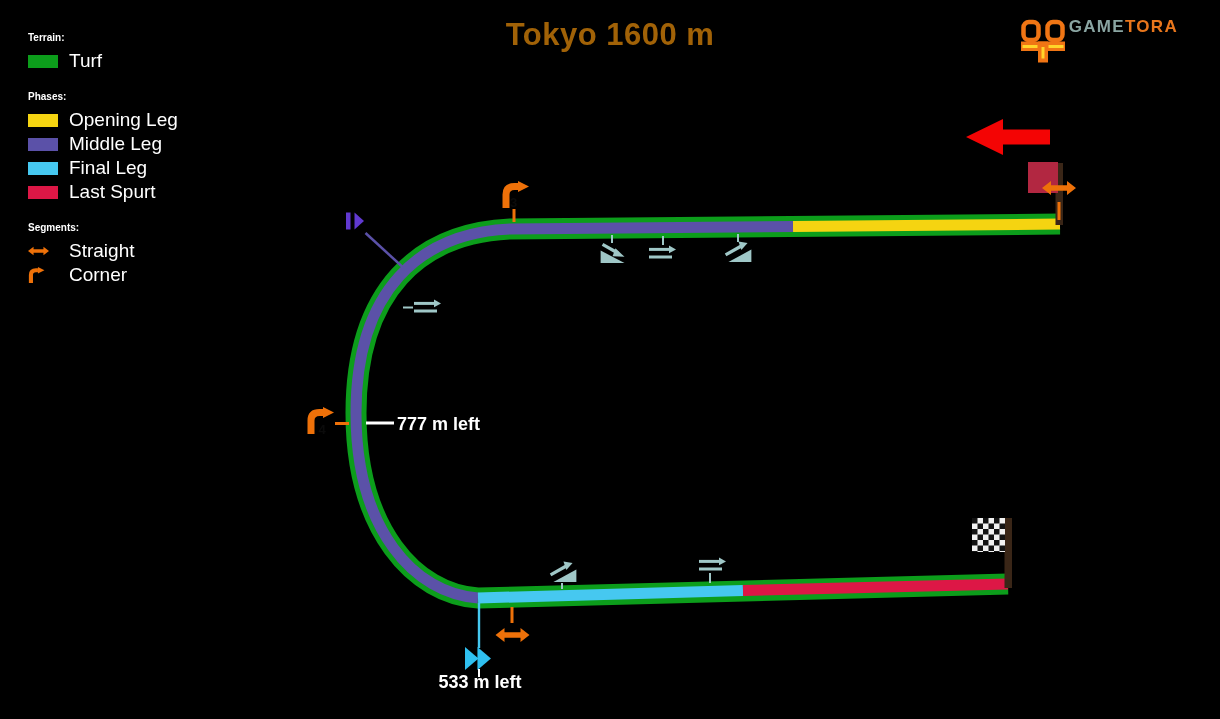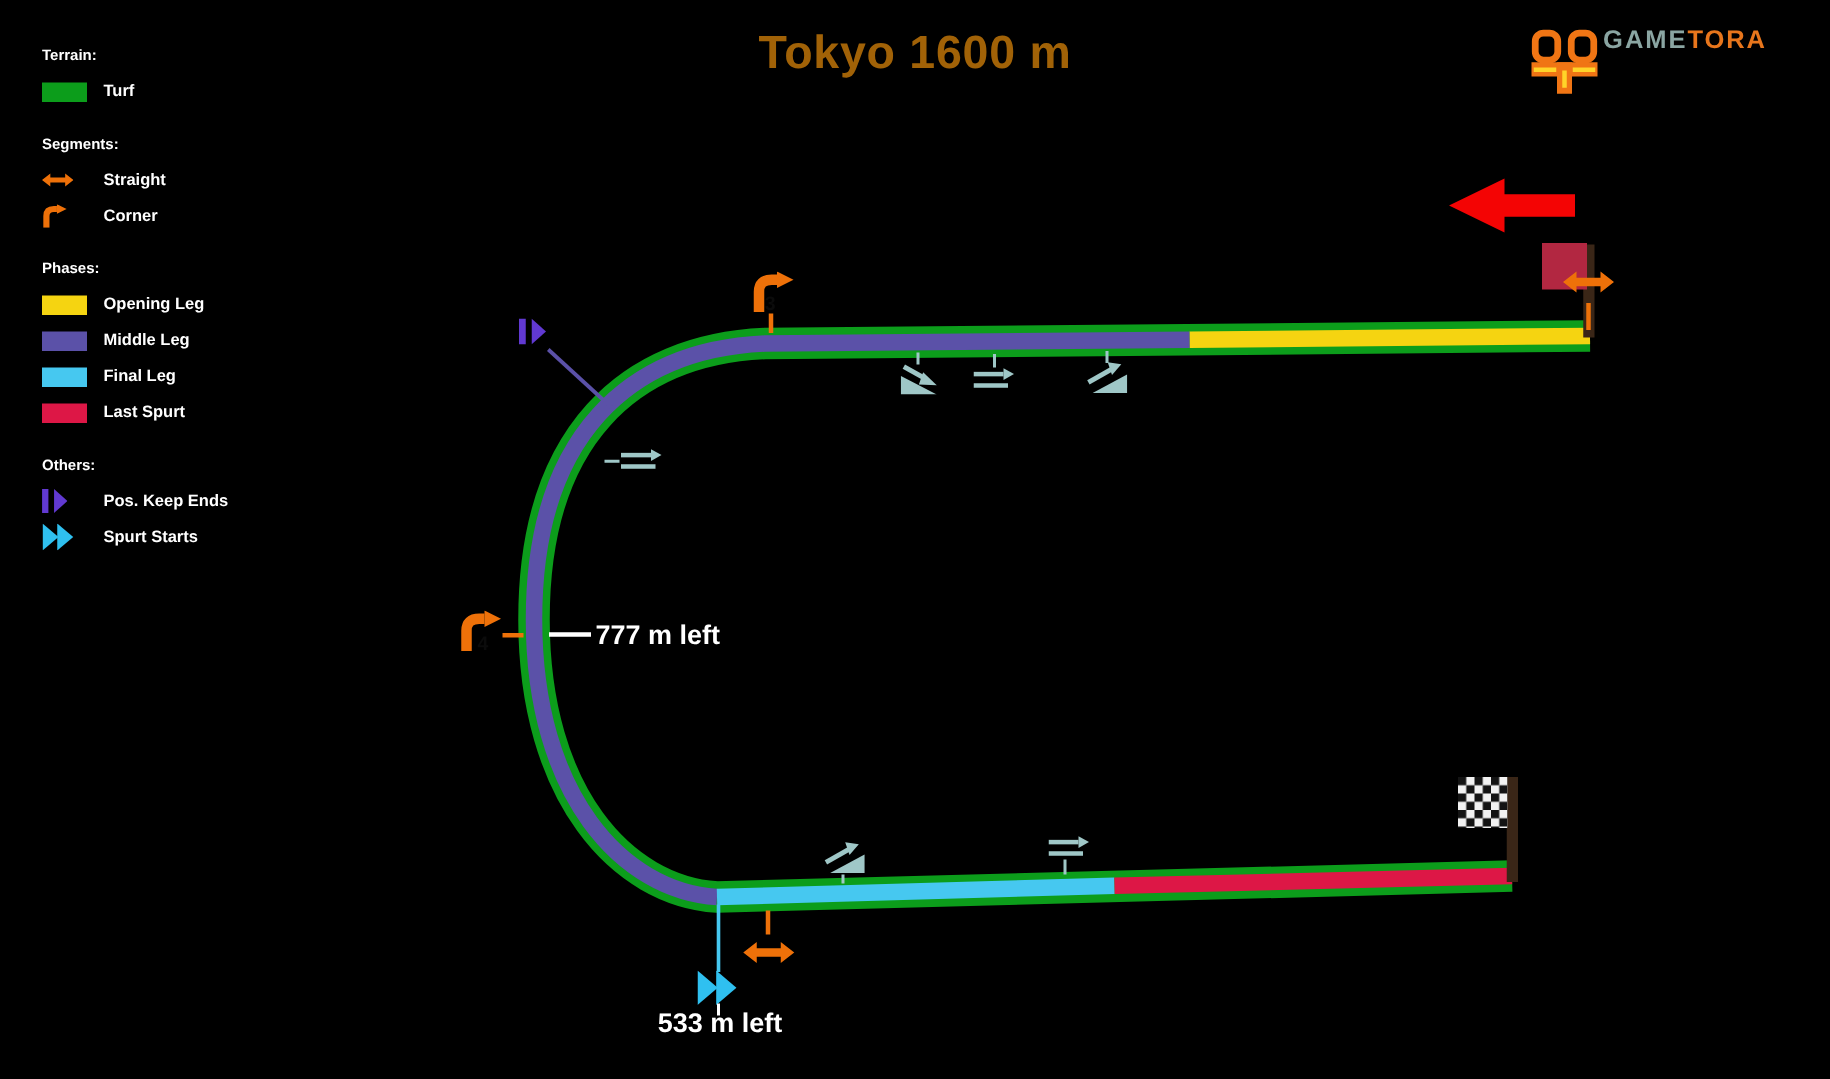--- a/index.html
+++ b/index.html
@@ -74,22 +74,22 @@
     flex: 0 0 auto;
   }
   .icon-cell {
     width: 30px;
     display: flex;
     align-items: center;
     justify-content: flex-start;
     flex: 0 0 auto;
   }
   .legend-label {
-    font-size: 11px;
-    font-weight: bold;
+    font-size: 19px;
+    font-weight: normal;
     line-height: 16px;
     white-space: nowrap;
   }
   
   .track-svg {
     position: absolute;
     left: 0;
     top: 0;
     width: 1220px;
     height: 719px;
@@ -167,79 +167,60 @@
 
     <div class="legend-section">
       <div class="legend-header">Terrain:</div>
       <div class="legend-row">
         <span class="swatch" style="background-color: rgb(12, 157, 27);"></span>
         <span class="legend-label">Turf</span>
       </div>
     </div>
 
     <div class="legend-section">
+      <div class="legend-header">Phases:</div>
+      <div class="legend-row">
+        <span class="swatch" style="background-color: rgb(245, 212, 17);"></span>
+        <span class="legend-label">Opening Leg</span>
+      </div>
+      <div class="legend-row">
+        <span class="swatch" style="background-color: rgb(91, 81, 168);"></span>
+        <span class="legend-label">Middle Leg</span>
+      </div>
+      <div class="legend-row">
+        <span class="swatch" style="background-color: rgb(70, 200, 240);"></span>
+        <span class="legend-label">Final Leg</span>
+      </div>
+      <div class="legend-row">
+        <span class="swatch" style="background-color: rgb(221, 23, 70);"></span>
+        <span class="legend-label">Last Spurt</span>
+      </div>
+    </div>
+
+    <div class="legend-section">
       <div class="legend-header">Segments:</div>
       <div class="legend-row">
         <span class="icon-cell" style="color: rgb(238, 113, 9);">
           <svg width="21" height="10" viewBox="0 0 34 16">
               <use href="#sym-straight"></use>
             </svg>
         </span>
         <span class="legend-label">Straight</span>
       </div>
       <div class="legend-row">
         <span class="icon-cell" style="color: rgb(238, 113, 9);">
           <svg width="17" height="16" viewBox="0 0 29 27">
               <use href="#sym-corner"></use>
             </svg>
         </span>
         <span class="legend-label">Corner</span>
       </div>
     </div>
 
-    <div class="legend-section">
-      <div class="legend-header">Phases:</div>
-      <div class="legend-row">
-        <span class="swatch" style="background-color: rgb(245, 212, 17);"></span>
-        <span class="legend-label">Opening Leg</span>
-      </div>
-      <div class="legend-row">
-        <span class="swatch" style="background-color: rgb(91, 81, 168);"></span>
-        <span class="legend-label">Middle Leg</span>
-      </div>
-      <div class="legend-row">
-        <span class="swatch" style="background-color: rgb(70, 200, 240);"></span>
-        <span class="legend-label">Final Leg</span>
-      </div>
-      <div class="legend-row">
-        <span class="swatch" style="background-color: rgb(221, 23, 70);"></span>
-        <span class="legend-label">Last Spurt</span>
-      </div>
-    </div>
-
-
-    <div class="legend-section">
-      <div class="legend-header">Others:</div>
-      <div class="legend-row">
-        <span class="icon-cell" style="color: rgb(97, 57, 209);">
-          <svg width="17" height="16" viewBox="0 0 18 17">
-              <use href="#sym-poskeep"></use>
-            </svg>
-        </span>
-        <span class="legend-label">Pos. Keep Ends</span>
-      </div>
-      <div class="legend-row">
-        <span class="icon-cell" style="color: rgb(47, 192, 240);">
-          <svg width="22" height="18" viewBox="0 0 26 22">
-              <use href="#sym-spurt"></use>
-            </svg>
-        </span>
-        <span class="legend-label">Spurt Starts</span>
-      </div>
-    </div>
+
 
   </div>
 
   <svg class="track-svg" viewBox="0 0 1220 719">
     <defs>
       <pattern id="checker" x="972" y="518" width="11" height="11" patternUnits="userSpaceOnUse">
         <rect width="11" height="11" fill="#f2f2f2"></rect>
         <rect x="0" y="0" width="5.5" height="5.5" fill="#141414"></rect>
         <rect x="5.5" y="5.5" width="5.5" height="5.5" fill="#141414"></rect>
       </pattern>

